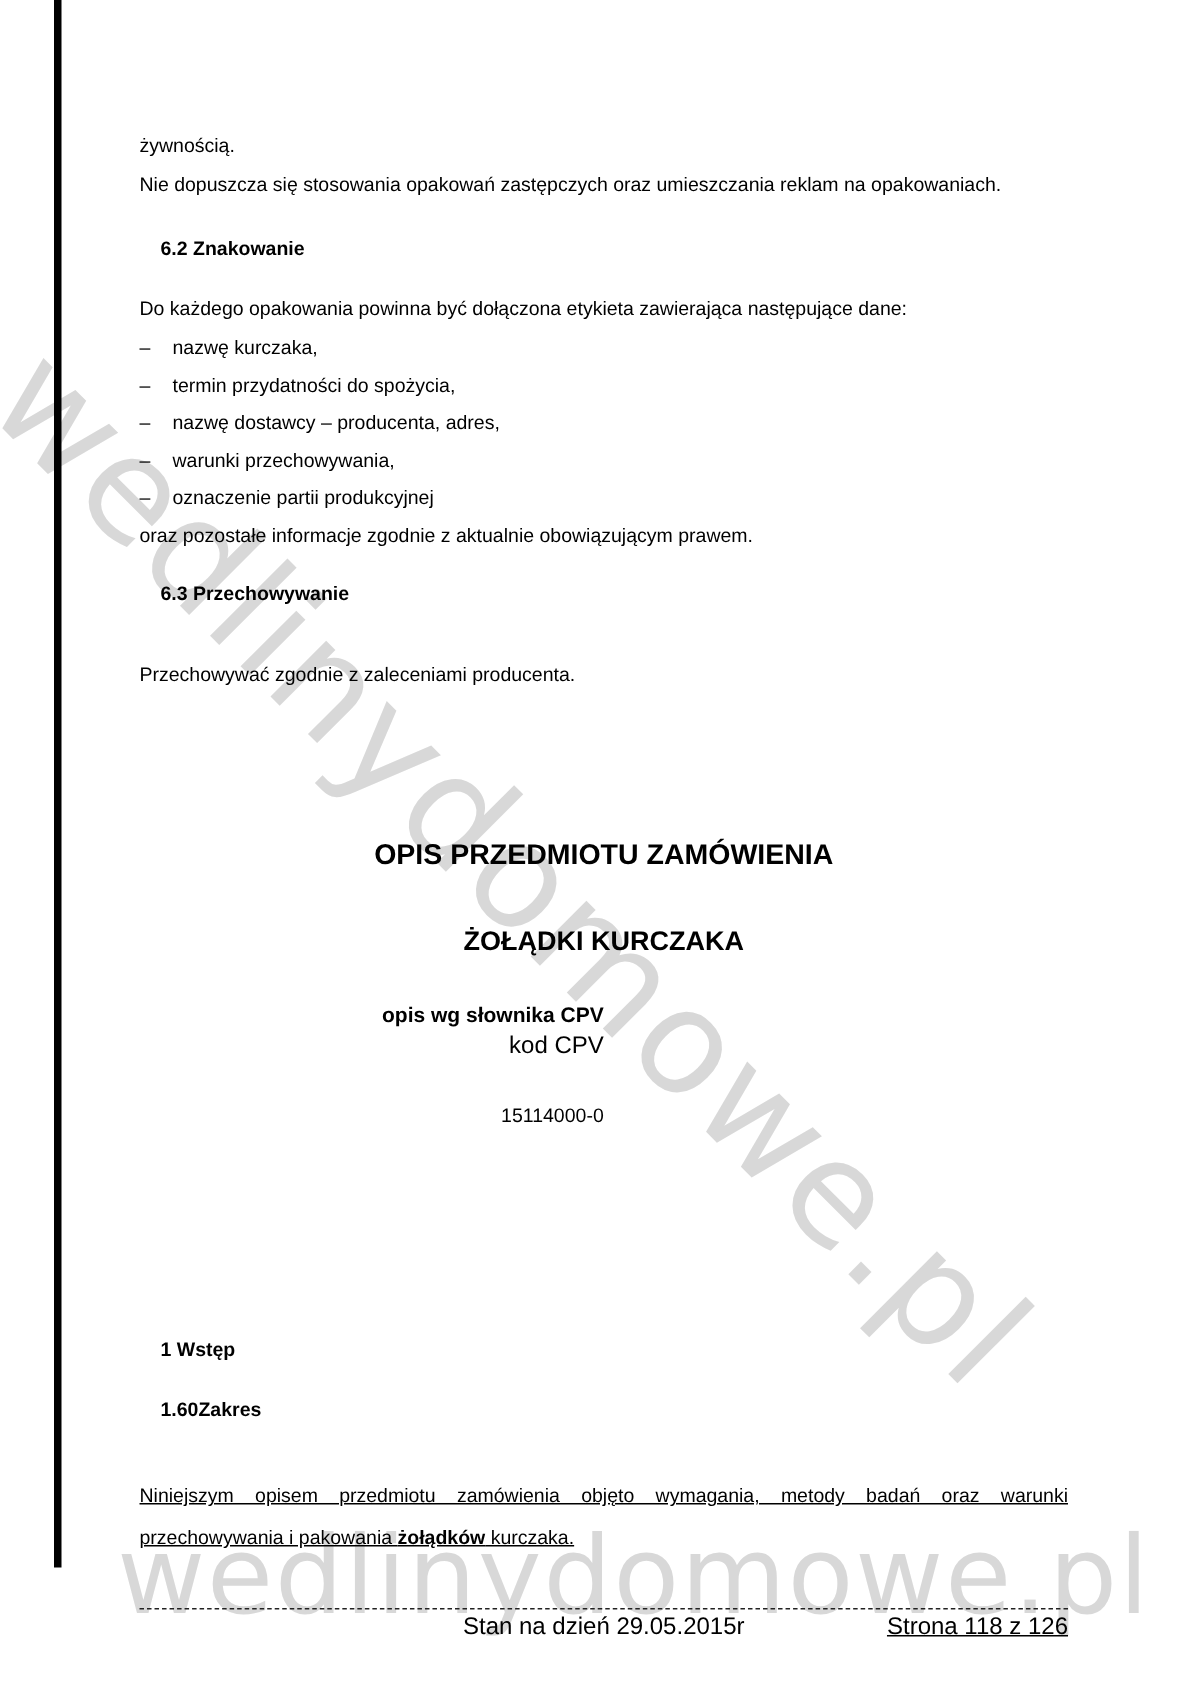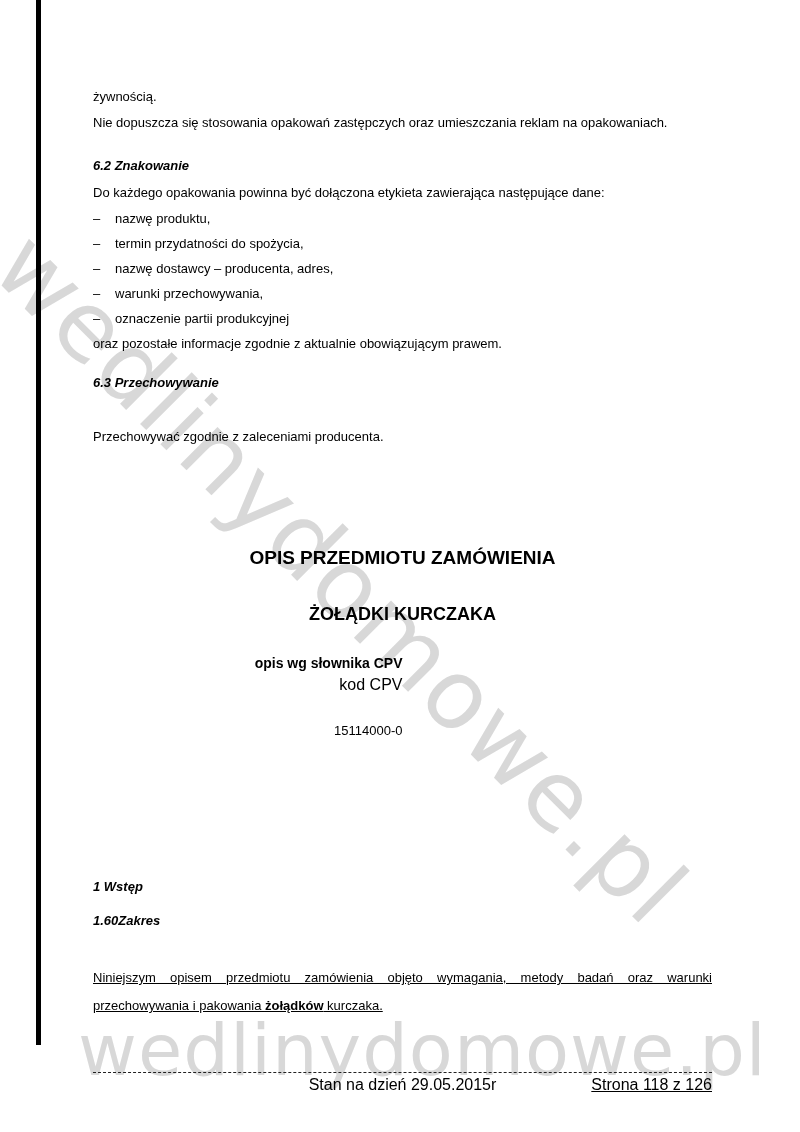--- a/index.html
+++ b/index.html
@@ -45,21 +45,21 @@
   }
   
   .content {
     position:absolute;
     left:93px; top:84px;
     width:619px;
     z-index:1;
     line-height:26px;
   }
   .para { margin:0; }
-  .h-bold { font-weight:bold; margin:0;font-style:italic; }
+  .h-bold { font-weight:bold; margin:14px; }
   .h-62 { margin-top:17px; }
   .p-after-h { margin-top:1px; }
   .list { margin-top:0; }
   .list-item { line-height:25px; display:flex; }
   .list-item .dash { width:22px; flex:none; }
   .p-oraz { line-height:25px; }
   .h-63 { margin-top:14px; }
   .p-przech { margin-top:28px; }
 
   .title-block { text-align:center; }
@@ -134,21 +134,21 @@
       <span>Nie dopuszcza się stosowania opakowań zastępczych oraz umieszczania reklam na opakowaniach.</span>
     </p>
 
     <p class="h-bold h-62">6.2 Znakowanie</p>
 
     <p class="para p-after-h">Do każdego opakowania powinna być dołączona etykieta zawierająca następujące dane:</p>
 
     <div class="list">
       <div class="list-item">
         <span class="dash">–</span>
-        <span>nazwę produktu,</span>
+        <span>nazwę kurczaka,</span>
       </div>
       <div class="list-item">
         <span class="dash">–</span>
         <span>termin przydatności do spożycia,</span>
       </div>
       <div class="list-item">
         <span class="dash">–</span>
         <span>nazwę dostawcy – producenta, adres,</span>
       </div>
       <div class="list-item">

